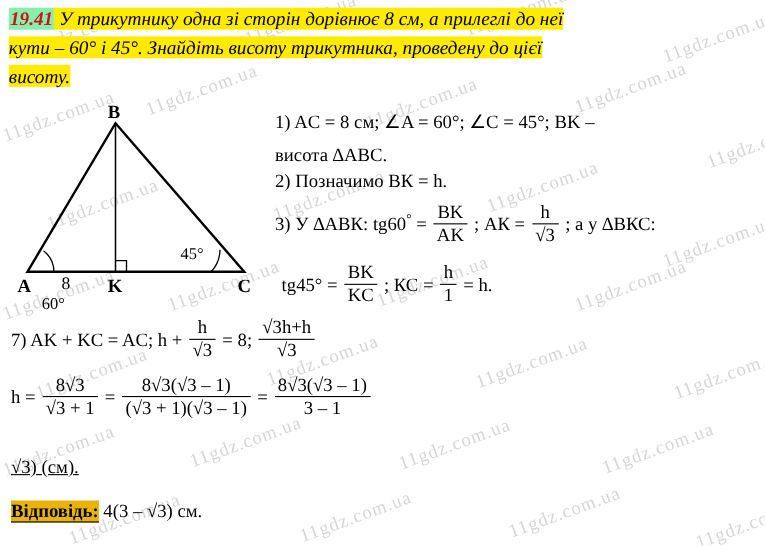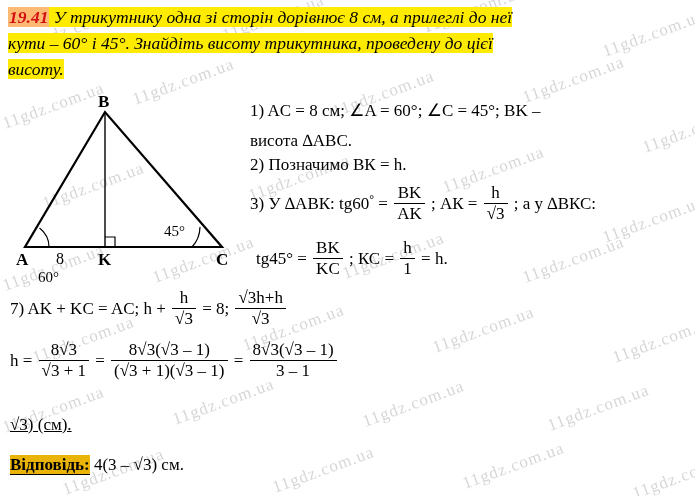--- a/index.html
+++ b/index.html
@@ -47,21 +47,21 @@
   }
   .statement .hl {
     background: #ffeb00;
     box-decoration-break: clone;
     -webkit-box-decoration-break: clone;
   }
   .num {
     font-weight: bold;
     font-style: italic;
     color: #d31014;
-    background: #fdba74;
+    background: #86efac;
     padding: 0 1px;
   }
 
   
   .figure {
     position: absolute;
     left: 0px;
     top: 92px;
     width: 245px;
     height: 190px;

